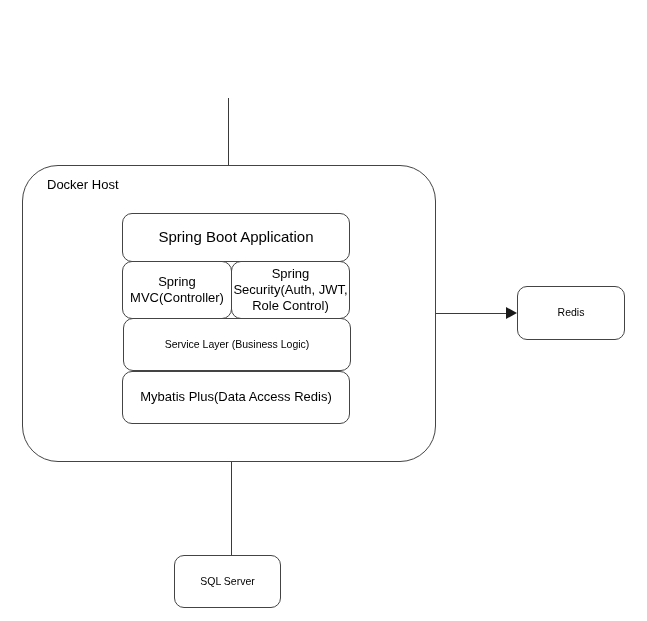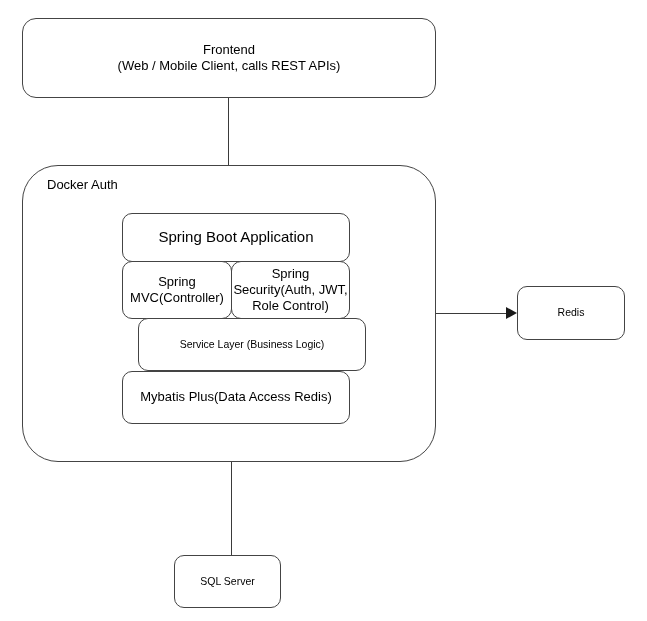--- a/index.html
+++ b/index.html
@@ -81,21 +81,21 @@
   }
   #spring-security {
     left: 231px;
     top: 261px;
     width: 119px;
     height: 58px;
     border-radius: 10px;
     font-size: 13px;
   }
   #service-layer {
-    left: 138px;
+    left: 123px;
     top: 318px;
     width: 228px;
     height: 53px;
     border-radius: 10px;
     font-size: 10.5px;
   }
   #mybatis-plus {
     left: 122px;
     top: 371px;
     width: 228px;
@@ -163,25 +163,23 @@
 
 <div id="canvas">
 
   <div class="edge edge-v" id="edge-frontend-docker"></div>
 
   <div class="edge edge-v" id="edge-docker-sql"></div>
 
   <div class="edge edge-h" id="edge-docker-redis"></div>
   <div id="arrowhead-redis"></div>
 
-  <div class="node" id="frontend">Frontend
-(Web / Mobile Client, calls REST APIs)</div>
 
   <div class="node" id="docker-host"></div>
-  <div id="docker-host-label">Docker Auth</div>
+  <div id="docker-host-label">Docker Host</div>
 
   <div class="node" id="spring-boot-app">Spring Boot Application</div>
 
   <div class="node" id="spring-mvc">Spring
 MVC(Controller)</div>
 
   <div class="node" id="spring-security">Spring
 Security(Auth, JWT,
 Role Control)</div>
 

